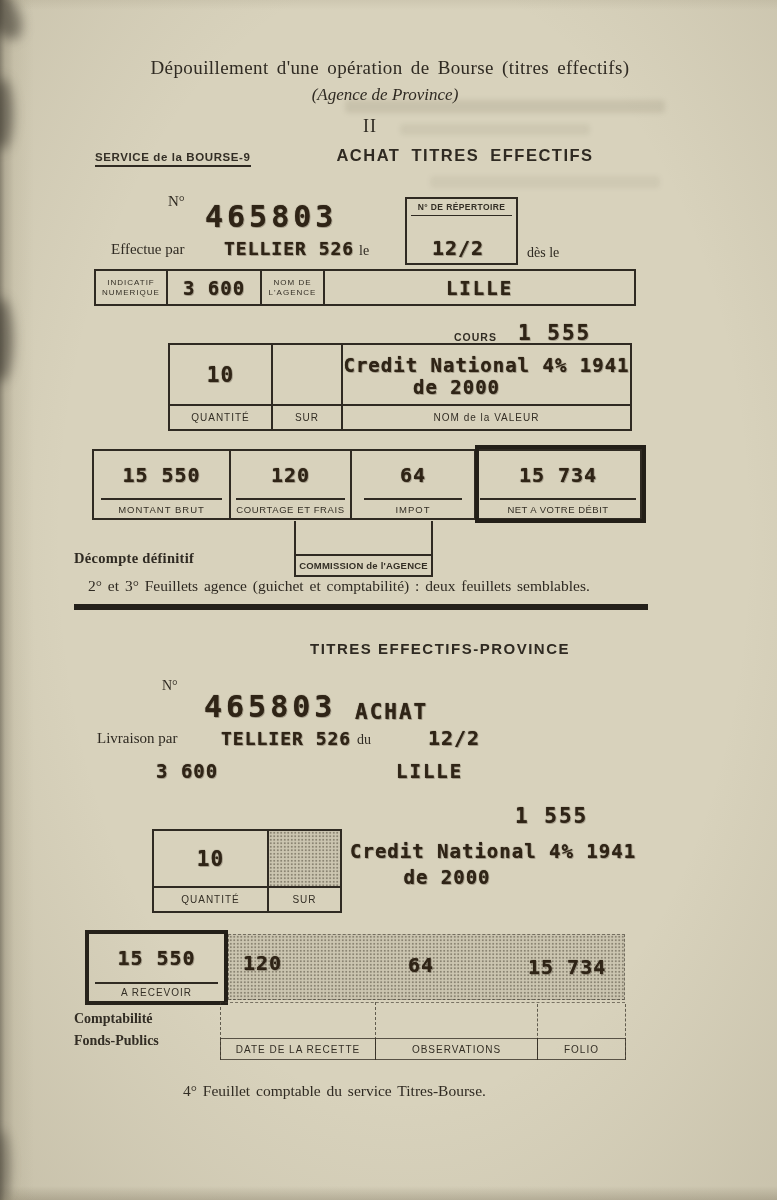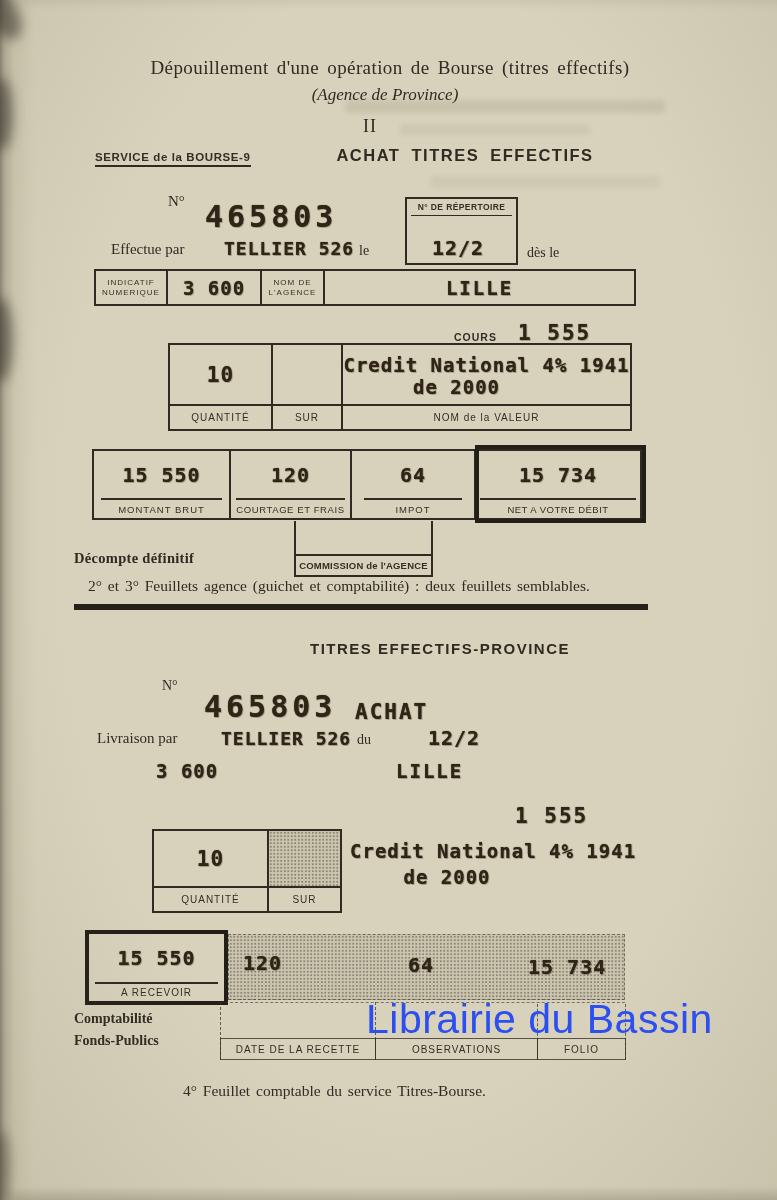--- a/index.html
+++ b/index.html
@@ -230,15 +230,14 @@
   </div>
   <div class="abs dashbox" style="left:375px;top:1038px;width:163px;height:22px;">
     <span class="lbl" style="font-size:10px;">OBSERVATIONS</span>
   </div>
   <div class="abs dashbox" style="left:537px;top:1038px;width:89px;height:22px;">
     <span class="lbl" style="font-size:10px;">FOLIO</span>
   </div>
 
   <div class="abs serif" style="left:183px;top:1082px;font-size:15.5px;word-spacing:2px;">4° Feuillet comptable du service Titres-Bourse.</div>
 
-  <div class="abs watermark" style="left:366px;top:996px;">Librairie du Bassin</div>
 
 </div>
 
 </body></html>

